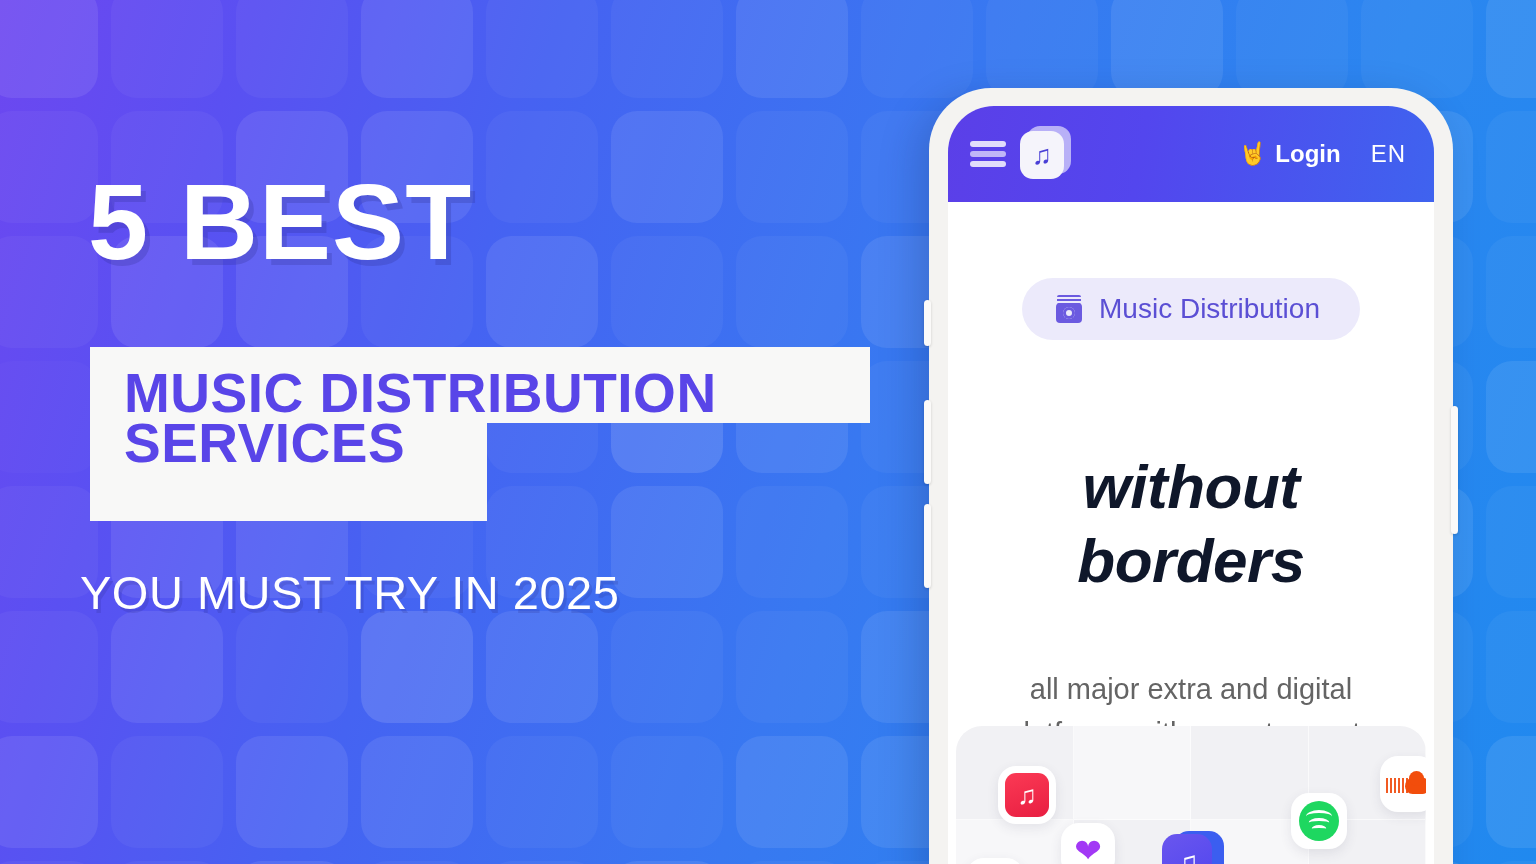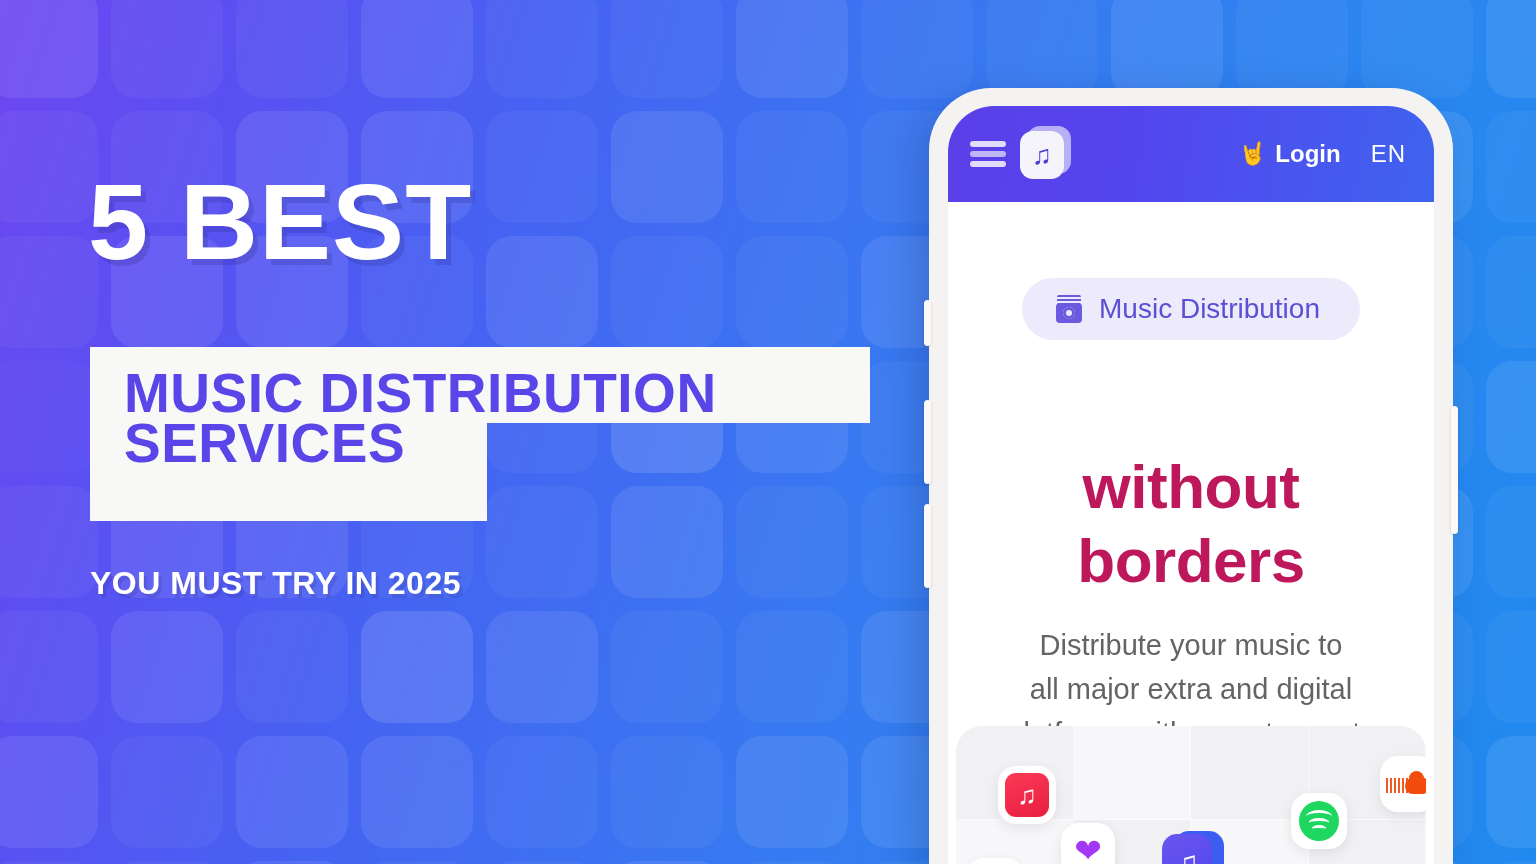--- a/index.html
+++ b/index.html
@@ -79,24 +79,24 @@
     font-weight: bold;
     font-size: 55px;
     letter-spacing: 0.5px;
     white-space: nowrap;
   }
   #hl-text-1 { top: 14px; }
   #hl-text-2 { top: -12px; }
 
   #tagline {
     position: absolute;
-    left: 90px; top: 565px;
+    left: 80px; top: 565px;
     color: #ffffff;
-    font-weight: bold;
-    font-size: 32px;
+    font-weight: normal;
+    font-size: 47px;
     letter-spacing: 0.5px;
     white-space: nowrap;
     text-shadow: 3px 4px 0 rgba(40,40,130,0.18);
   }
 
   
   #phone {
     position: absolute;
     left: 929px; top: 88px;
     width: 524px; height: 840px;
@@ -201,21 +201,21 @@
   #badge-label { color: #5b4fd4; font-size: 28px; }
 
   #hero-title {
     margin-top: 36px;
     font-size: 62px;
     font-weight: bold;
     line-height: 1.19;
     color: #3b3b3b;
     letter-spacing: -0.5px;
   }
-  #hero-title .ln2 { color: #be185d; }
+  #hero-title .ln2 { color: #0f172a; font-style: italic; }
 
   #hero-sub {
     margin-top: 26px;
     font-size: 29px;
     line-height: 1.52;
     color: #646464;
   }
 
   
   #collage {
@@ -467,21 +467,21 @@
           </span>
           <span id="badge-label">Music Distribution</span>
         </div>
 
         <h1 id="hero-title">
           <br>
           <span class="ln2">without borders</span>
         </h1>
 
         <p id="hero-sub">
-          <span>Distribute your music to</span><br>
+          <br>
           <span>all major extra and digital</span><br>
           <span>platforms with no extra costs</span>
         </p>
       </div>
 
       <div id="collage">
         <div id="collage-grid">
             <div class="cc"></div>
             <div class="cc lit"></div>
             <div class="cc"></div>

